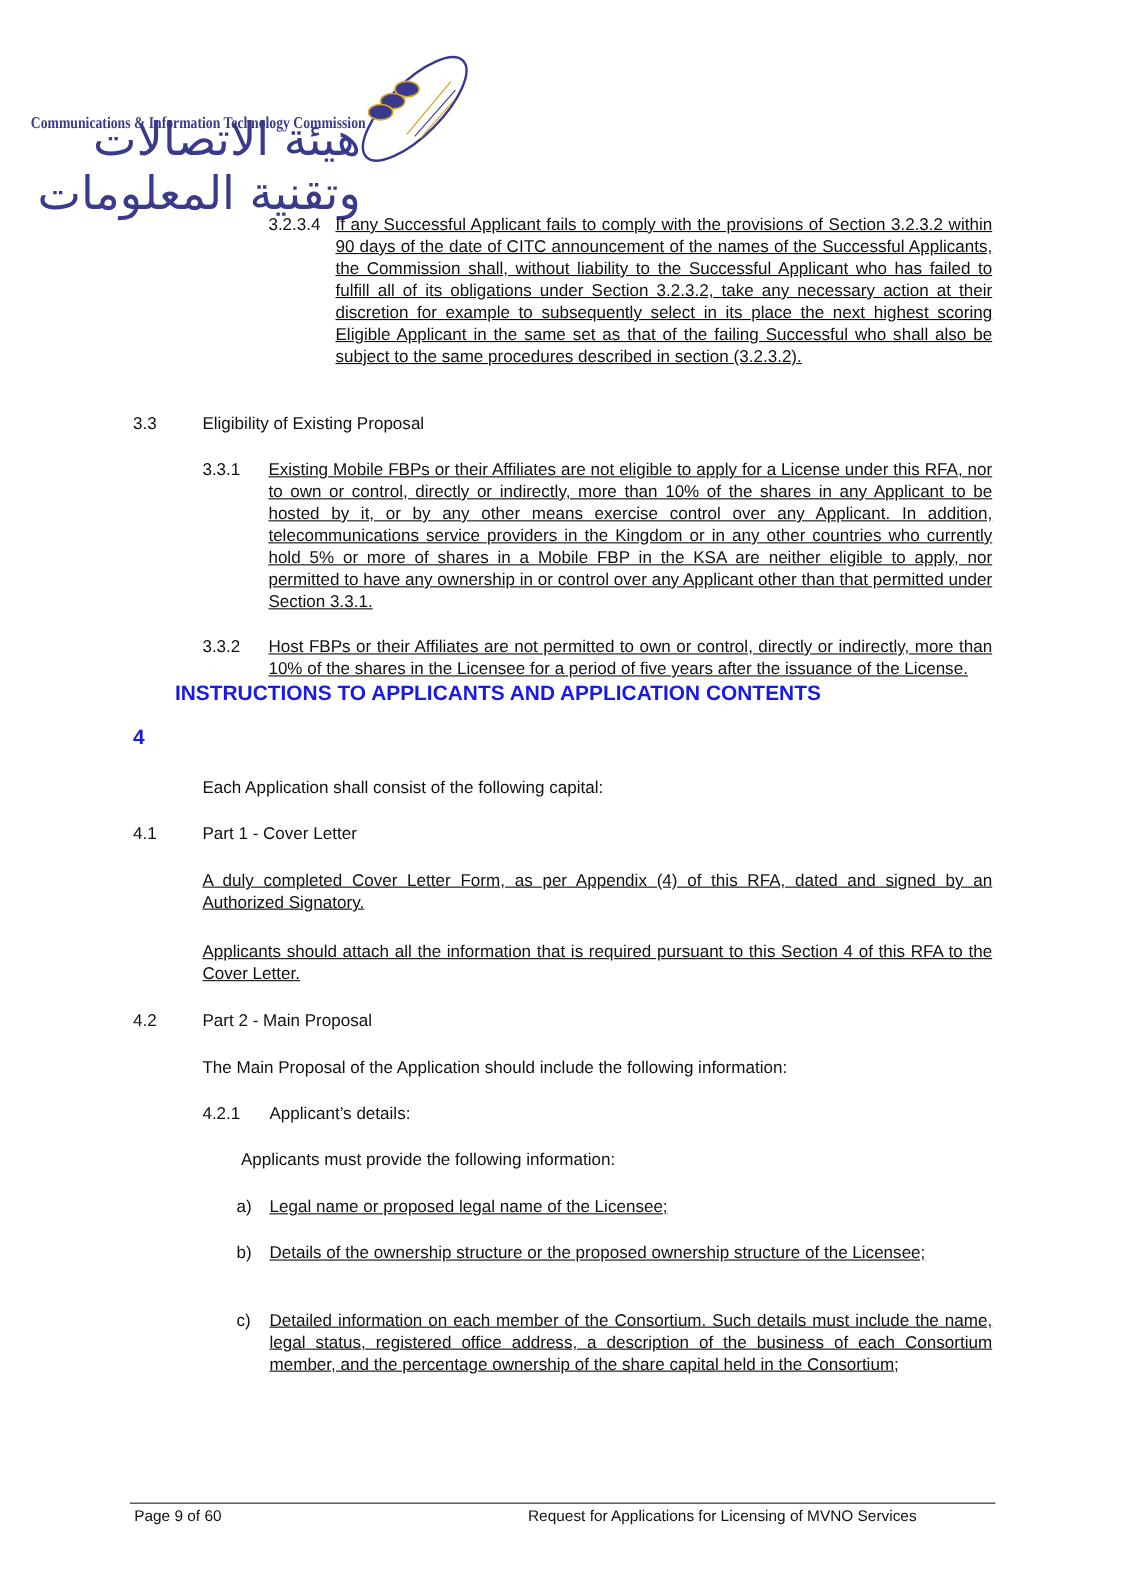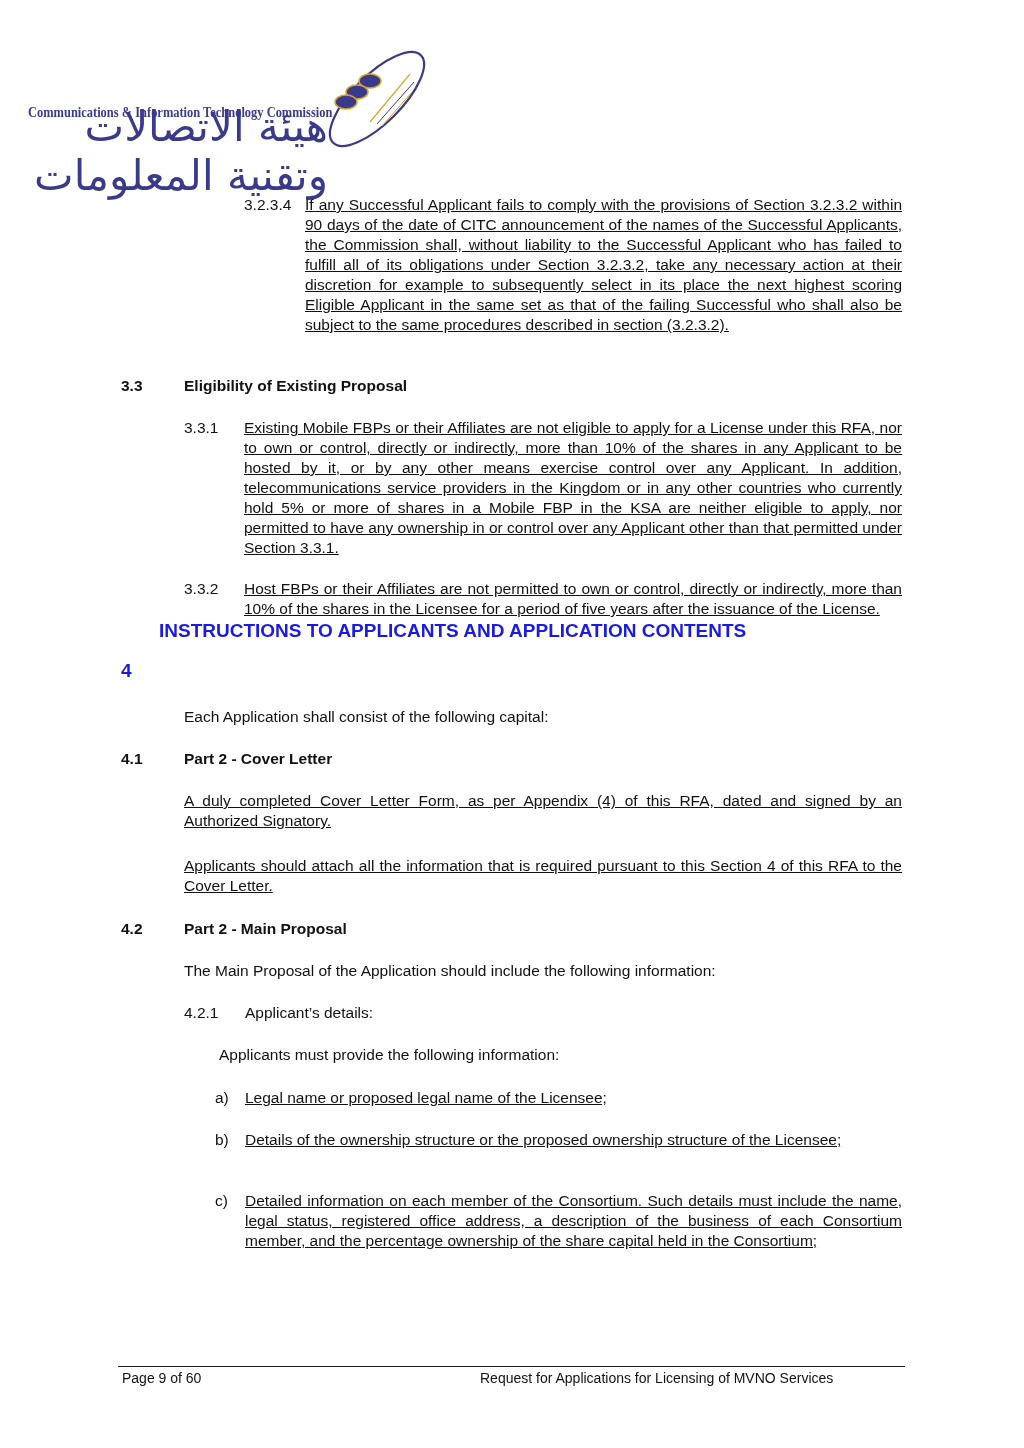--- a/index.html
+++ b/index.html
@@ -1,21 +1,21 @@
 <!DOCTYPE html>
 <html><head>
 <meta charset="utf-8">
 <style>
   html, body { margin: 0; padding: 0; background: #fff; }
   body { width: 1024px; height: 1448px; position: relative; overflow: hidden;
          font-family: "Liberation Sans", sans-serif; color: #111; }
   .abs { position: absolute; }
   .txt { font-size: 15.5px; line-height: 20px; }
   .just { text-align: justify; text-align-last: left; text-decoration: underline; }
-  .bold { font-weight: bold; }
+  .bold { font-weight: normal; }
   .logo-arabic { position: absolute; left: 28px; top: 58px; font-family: "DejaVu Sans", sans-serif;
                  font-size: 42px; color: #3a3a8c; direction: rtl; width: 300px; text-align: right; margin-top: 44px; }
   .logo-en { position: absolute; left: 28px; top: 104px; font-family: "Liberation Serif", serif;
              font-size: 15px; font-weight: bold; color: #3a3a8c; transform: scaleX(0.83); transform-origin: left; white-space: nowrap; }
   .h1 { font-size: 19px; font-weight: bold; color: #1a1ae6; }
   .footer-rule { position: absolute; left: 118px; top: 1366px; width: 787px; height: 1px; background: #222; }
 </style>
 </head>
 <body>
 
@@ -43,21 +43,21 @@
 <div class="abs txt just" style="left:244px;top:418px;width:658px">Existing Mobile FBPs or their Affiliates are not eligible to apply for a License under this RFA, nor to own or control, directly or indirectly, more than 10% of the shares in any Applicant to be hosted by it, or by any other means exercise control over any Applicant. In addition, telecommunications service providers in the Kingdom or in any other countries who currently hold 5% or more of shares in a Mobile FBP in the KSA are neither eligible to apply, nor permitted to have any ownership in or control over any Applicant other than that permitted under Section 3.3.1.</div>
 
 <div class="abs txt" style="left:184px;top:579px">3.3.2</div>
 <div class="abs txt just" style="left:244px;top:579px;width:658px">Host FBPs or their Affiliates are not permitted to own or control, directly or indirectly, more than 10% of the shares in the Licensee for a period of five years after the issuance of the License.</div>
 
 <div class="abs h1" style="left:121px;top:660px">4</div>
 <div class="abs h1" style="left:159px;top:620px">INSTRUCTIONS TO APPLICANTS AND APPLICATION CONTENTS</div>
 <div class="abs txt" style="left:184px;top:707px">Each Application shall consist of the following capital:</div>
 
 <div class="abs txt bold" style="left:121px;top:749px">4.1</div>
-<div class="abs txt bold" style="left:184px;top:749px">Part 2 - Cover Letter</div>
+<div class="abs txt bold" style="left:184px;top:749px">Part 1 - Cover Letter</div>
 <div class="abs txt just" style="left:184px;top:791px;width:718px">A duly completed Cover Letter Form, as per Appendix (4) of this RFA, dated and signed by an Authorized Signatory.</div>
 <div class="abs txt just" style="left:184px;top:856px;width:718px">Applicants should attach all the information that is required pursuant to this Section 4 of this RFA to the Cover Letter.</div>
 
 <div class="abs txt bold" style="left:121px;top:919px">4.2</div>
 <div class="abs txt bold" style="left:184px;top:919px">Part 2 - Main Proposal</div>
 <div class="abs txt" style="left:184px;top:961px">The Main Proposal of the Application should include the following information:</div>
 
 <div class="abs txt" style="left:184px;top:1003px">4.2.1</div>
 <div class="abs txt" style="left:245px;top:1003px">Applicant’s details:</div>
 <div class="abs txt" style="left:219px;top:1045px">Applicants must provide the following information:</div>

